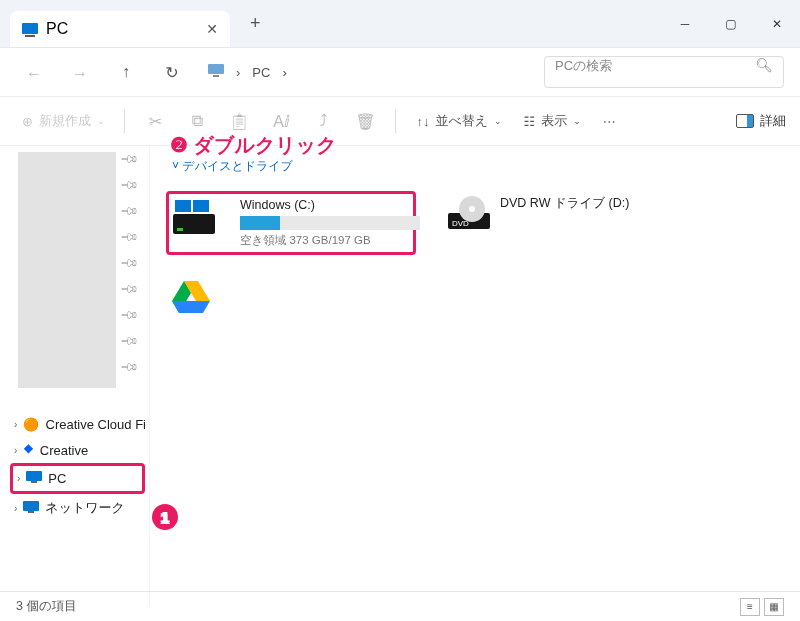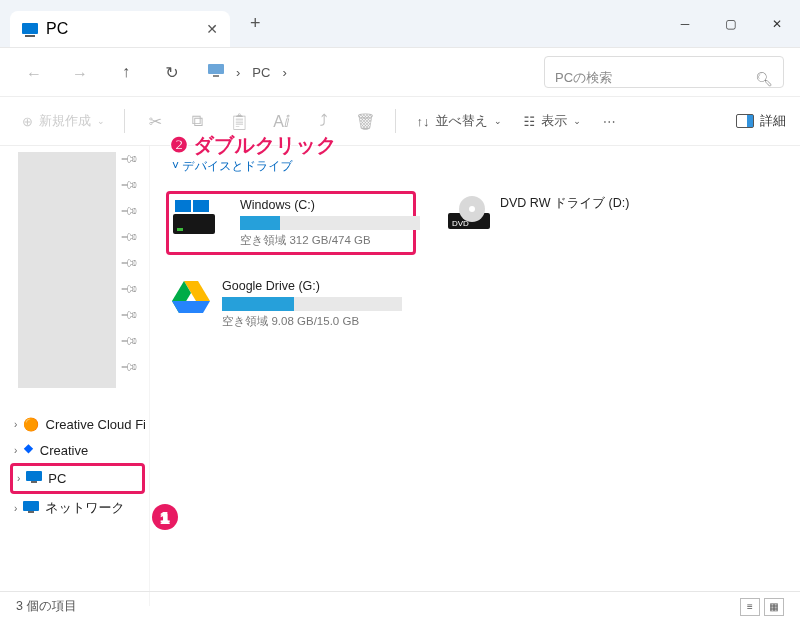--- a/index.html
+++ b/index.html
@@ -9,21 +9,21 @@
     .tab .ico { width: 16px; height: 11px; background: #0078d4; margin-right: 8px; border-radius: 1px; position: relative; }
     .tab .ico::before { content: ""; position: absolute; bottom: -3px; left: 3px; width: 10px; height: 2px; background: #5a5a5a; }
     .tab .close { margin-left: auto; color: #555; font-size: 14px; cursor: pointer; }
     .newtab { margin-left: 20px; color: #555; font-size: 18px; cursor: pointer; }
     .winctrl { margin-left: auto; display: flex; }
     .winctrl div { width: 46px; height: 40px; display: flex; align-items: center; justify-content: center; color: #333; font-size: 12px; cursor: pointer; }
     .navbar { height: 48px; display: flex; align-items: center; padding: 0 16px; gap: 10px; }
     .nbtn { width: 36px; height: 36px; display: flex; align-items: center; justify-content: center; color: #555; cursor: pointer; border-radius: 4px; font-size: 16px; }
     .nbtn.disabled { color: #bbb; cursor: default; }
     .address { display: flex; align-items: center; gap: 12px; margin-left: 8px; color: #555; font-size: 13px; }
-    .search { margin-left: auto; display: flex; align-items: flex-end; border: 1px solid #ddd; height: 32px; width: 240px; padding: 0 10px; border-radius: 4px; color: #888; font-size: 13px; }
+    .search { margin-left: auto; display: flex; align-items: flex-start; border: 1px solid #ddd; height: 32px; width: 240px; padding: 0 10px; border-radius: 4px; color: #888; font-size: 13px; }
     .search .mag { margin-left: auto; font-size: 14px; }
     .toolbar { height: 50px; border-top: 1px solid #eee; border-bottom: 1px solid #eee; display: flex; align-items: center; padding: 0 14px; gap: 6px; font-size: 13px; }
     .tbtn { display: flex; align-items: center; gap: 6px; padding: 4px 8px; border-radius: 4px; color: #555; cursor: pointer; }
     .tbtn.dis { color: #ccc; }
     .tbtn .caret { font-size: 9px; }
     .tico { width: 20px; height: 20px; display: flex; align-items: center; justify-content: center; color: #bbb; font-size: 16px; }
     .sep { width: 1px; height: 24px; background: #ddd; margin: 0 6px; }
     .details { margin-left: auto; display: flex; align-items: center; gap: 6px; color: #333; font-size: 13px; justify-content: center; }
     .dico { width: 18px; height: 14px; border: 1.5px solid #555; border-radius: 2px; position: relative; }
     .dico::after { content: ""; position: absolute; right: 0; top: 0; bottom: 0; width: 6px; background: #0078d4; opacity: .8; }
@@ -191,21 +191,21 @@
               <rect x="2" y="2" width="16" height="12" fill="#0078d4"></rect>
               <rect x="20" y="2" width="16" height="12" fill="#0078d4"></rect>
               <rect x="2" y="16" width="16" height="0"></rect>
             </svg>
         </div>
         <div class="dbody">
           <div class="dname">Windows (C:)</div>
           <div class="bar">
               <div class="fill" style="width:22%"></div>
             </div>
-          <div class="dspace">空き領域 312 GB/474 GB</div>
+          <div class="dspace">空き領域 373 GB/197 GB</div>
         </div>
       </div>
 
       <div class="drive" style="width:220px">
         <div class="dicon">
           <svg width="42" height="36" viewBox="0 0 42 36">
               <rect y="18" width="42" height="16" fill="#161616" rx="2"></rect>
               <text x="4" y="31" fill="#fff" font-size="8" font-family="sans-serif">DVD</text>
               <circle cx="24" cy="14" r="13" fill="#d9d9d9"></circle>
               <circle cx="24" cy="14" r="3" fill="#fff"></circle>
@@ -217,27 +217,20 @@
       </div>
 
       <div class="drive">
         <div class="dicon">
           <svg width="38" height="34" viewBox="0 0 38 34">
               <polygon points="12,2 26,2 38,22 24,22" fill="#ffba00"></polygon>
               <polygon points="12,2 0,22 7,34 19,14" fill="#00ac47"></polygon>
               <polygon points="0,22 38,22 31,34 7,34" fill="#2684fc"></polygon>
             </svg>
         </div>
-        <div class="dbody">
-          <div class="dname">Google Drive (G:)</div>
-          <div class="bar">
-              <div class="fill" style="width:40%"></div>
-            </div>
-          <div class="dspace">空き領域 9.08 GB/15.0 GB</div>
-        </div>
       </div>
 
     </div>
   </div>
 </div>
 
 <div class="statusbar">
   <span>3 個の項目</span>
   <div class="viewbtns">
     <div>≡</div>

